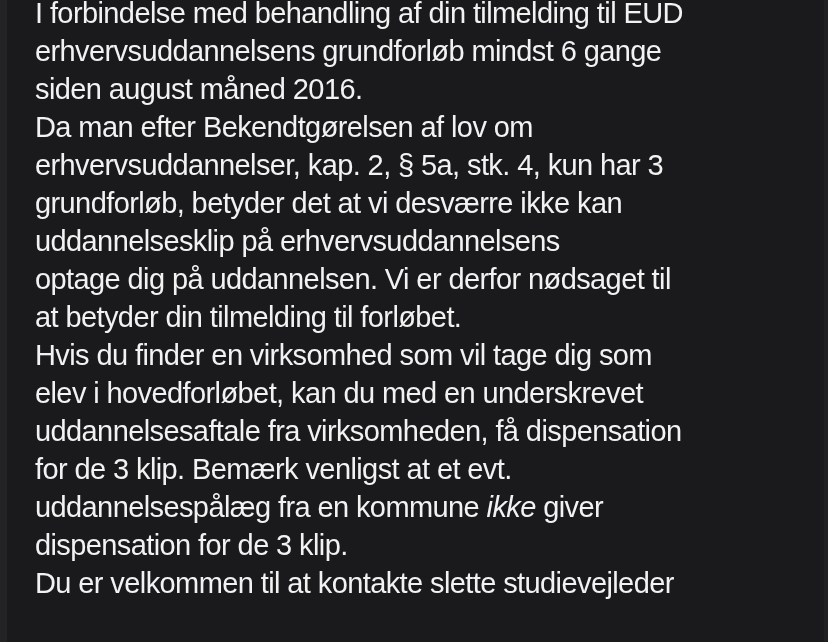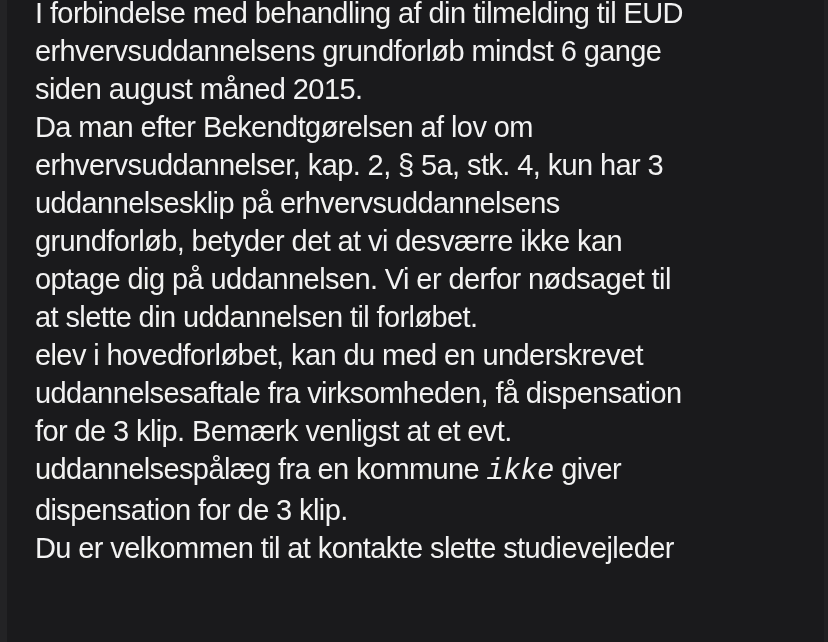--- a/index.html
+++ b/index.html
@@ -33,37 +33,38 @@
     color: #f2f2f2;
     font-size: 29px;
     line-height: 38px;
     letter-spacing: -0.6px;
     font-weight: 400;
   }
   .text-line {
     white-space: pre;
   }
   .text-line .seg { font-style: normal; }
-  .text-line .seg.italic { font-style: italic; font-family: Liberation Mono, monospace; }
+  .text-line .seg.italic { font-style: italic; }
 </style>
 </head>
 <body>
 
 <div class="edge-strip-left"></div>
 <div class="edge-strip-right"></div>
 
 <div class="message-text" style="color: rgb(242, 242, 242);">
     <div class="text-line"><span class="seg">I forbindelse med behandling af din tilmelding til EUD</span></div>
     <div class="text-line"><span class="seg">erhvervsuddannelsens grundforløb mindst 6 gange</span></div>
-    <div class="text-line"><span class="seg">siden august måned 2015.</span></div>
+    <div class="text-line"><span class="seg">siden august måned 2016.</span></div>
     <div class="text-line"><span class="seg">Da man efter Bekendtgørelsen af lov om</span></div>
     <div class="text-line"><span class="seg">erhvervsuddannelser, kap. 2, § 5a, stk. 4, kun har 3</span></div>
+    <div class="text-line"><span class="seg">grundforløb, betyder det at vi desværre ikke kan</span></div>
     <div class="text-line"><span class="seg">uddannelsesklip på erhvervsuddannelsens</span></div>
-    <div class="text-line"><span class="seg">grundforløb, betyder det at vi desværre ikke kan</span></div>
     <div class="text-line"><span class="seg">optage dig på uddannelsen. Vi er derfor nødsaget til</span></div>
-    <div class="text-line"><span class="seg">at slette din uddannelsen til forløbet.</span></div>
+    <div class="text-line"><span class="seg">at betyder din tilmelding til forløbet.</span></div>
+    <div class="text-line"><span class="seg">Hvis du finder en virksomhed som vil tage dig som</span></div>
     <div class="text-line"><span class="seg">elev i hovedforløbet, kan du med en underskrevet</span></div>
     <div class="text-line"><span class="seg">uddannelsesaftale fra virksomheden, få dispensation</span></div>
     <div class="text-line"><span class="seg">for de 3 klip. Bemærk venligst at et evt.</span></div>
     <div class="text-line"><span class="seg">uddannelsespålæg fra en kommune </span><span class="seg italic">ikke</span><span class="seg"> giver</span></div>
     <div class="text-line"><span class="seg">dispensation for de 3 klip.</span></div>
     <div class="text-line"><span class="seg">Du er velkommen til at kontakte slette studievejleder</span></div>
   </div>
 
 </body></html>

